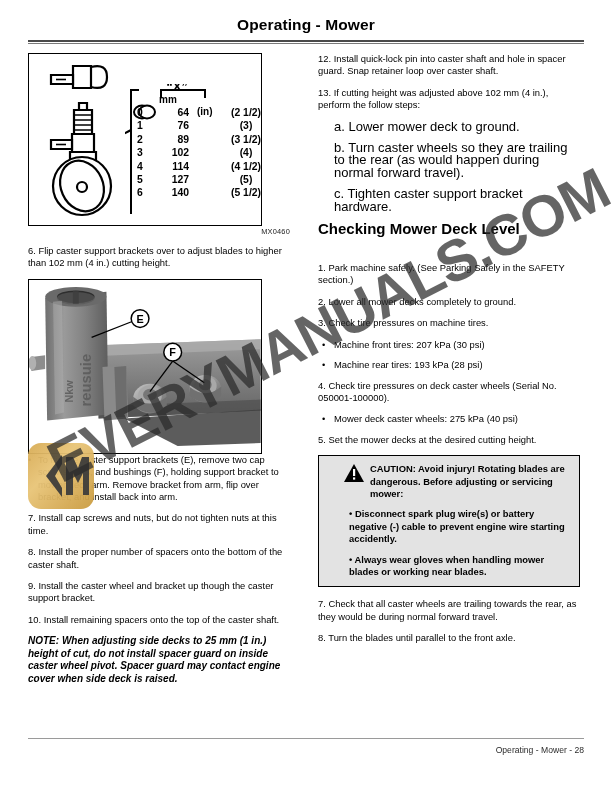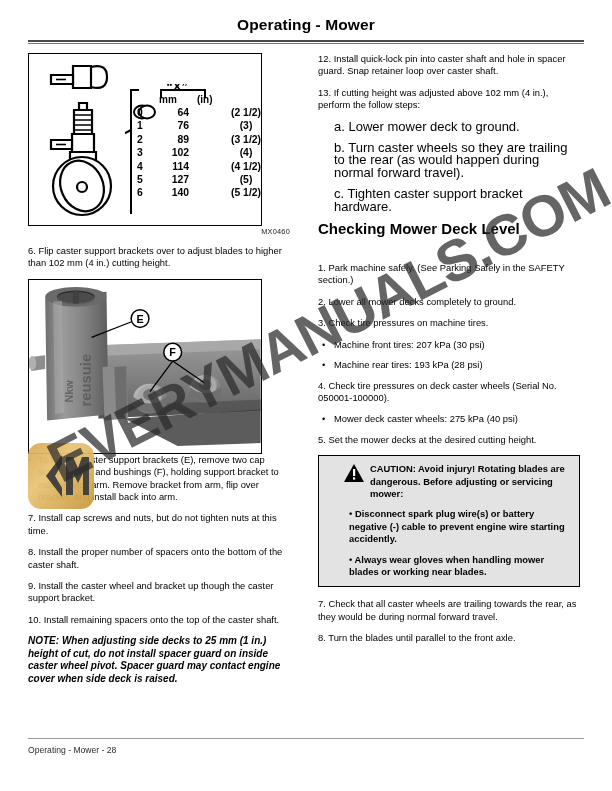--- a/index.html
+++ b/index.html
@@ -150,21 +150,21 @@
   }
   .fig1-table .thead {
     position: relative;
     height: 16px;
     font-size: 10px;
   }
   .fig1-table .thead .mm {
     position: absolute; left: 24px; top: 3px;
   }
   .fig1-table .thead .inch {
-    position: absolute; left: 62px; top: 3px;
+    position: absolute; left: 62px; top: 15px;
   }
   .fig1-row {
     position: relative;
     height: 13.4px;
     white-space: nowrap;
   }
   .fig1-row .c-n  { position: absolute; left: 2px;  }
   .fig1-row .c-mm { position: absolute; left: 20px; width: 34px; text-align: right; }
   .fig1-row .c-in { position: absolute; left: 58px; width: 60px; text-align: center; padding-left: 23px; }
 
@@ -217,21 +217,21 @@
     left: 28px;
     top: 738px;
     width: 556px;
     border-top: 1px solid #9a9a9a;
   }
   .page-footer {
     position: absolute;
     top: 745px;
     left: 28px;
     width: 556px;
-    text-align: left;
+    text-align: right;
     font-size: 8.6px;
     color: #2b2b2b;
   }
 
   
   .watermark {
     position: absolute;
     left: 0;
     top: 0;
     width: 612px;

